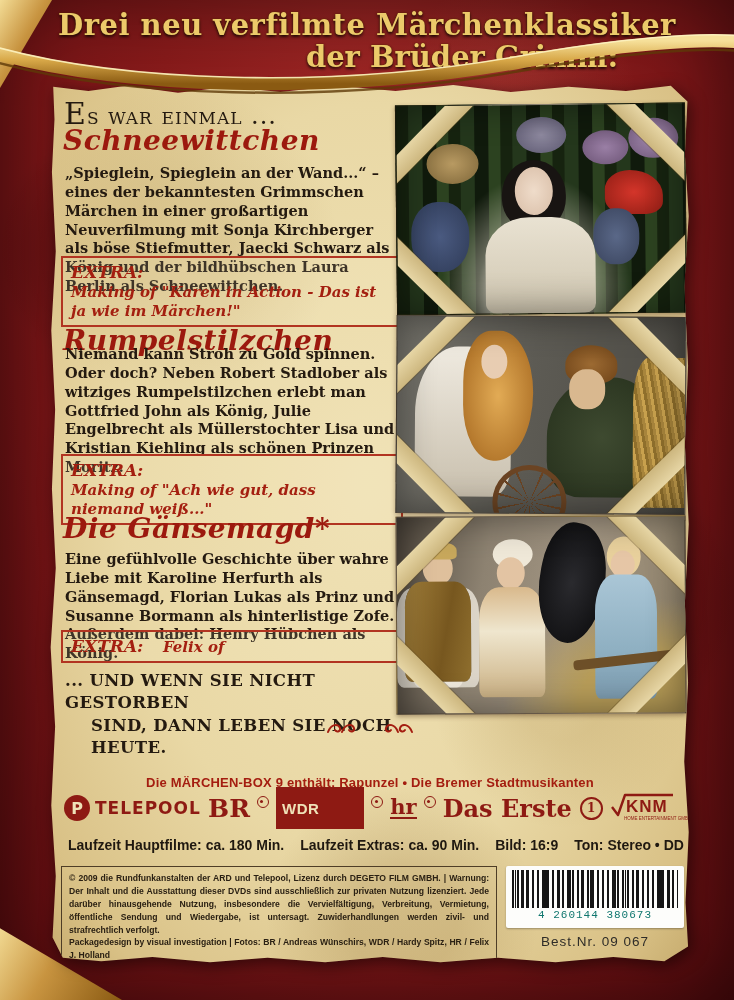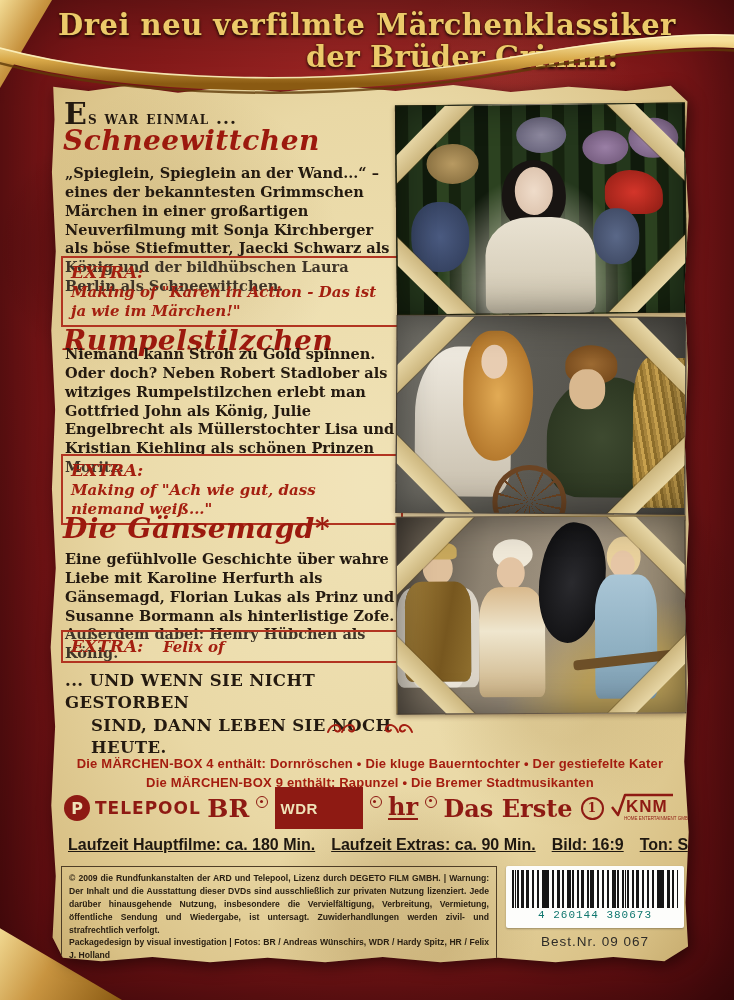--- a/index.html
+++ b/index.html
@@ -35,22 +35,22 @@
   .parchment-wrap{position:absolute;left:50px;top:84px;width:640px;height:880px;
     filter:drop-shadow(3px 4px 8px rgba(0,0,0,.55));}
   .parchment{position:absolute;inset:0;
     background:
       radial-gradient(circle at 20% 18%, rgba(140,100,30,.14) 0 6%, transparent 18%),
       radial-gradient(circle at 80% 70%, rgba(140,100,30,.16) 0 5%, transparent 16%),
       radial-gradient(circle at 55% 95%, rgba(120,80,20,.18) 0 6%, transparent 15%),
       radial-gradient(ellipse at 50% 45%, #f0e2b6 0%, #e9d8a5 55%, #d9c186 88%, #c7ac6e 100%);
     clip-path:polygon(0.5% 0.3%,6% 0.8%,12% 0.2%,20% 1%,28% 0.3%,36% 0.9%,45% 0.2%,54% 0.8%,63% 0.1%,72% 0.9%,81% 0.3%,90% 0.8%,97% 0.2%,99.6% 2%,99.2% 8%,99.8% 15%,99.1% 23%,99.7% 32%,99.2% 41%,99.8% 50%,99.2% 59%,99.7% 68%,99.1% 77%,99.8% 85%,99.3% 93%,99.7% 98%,96% 99.7%,88% 99.2%,79% 99.8%,70% 99.3%,61% 99.8%,52% 99.2%,43% 99.8%,34% 99.3%,25% 99.8%,16% 99.2%,8% 99.7%,2% 99.3%,0.4% 97%,0.9% 90%,0.2% 82%,0.8% 73%,0.1% 64%,0.9% 55%,0.3% 46%,0.8% 37%,0.2% 28%,0.9% 19%,0.3% 10%,0.7% 4%);}
   
-  .intro{position:absolute;left:14px;top:12px;font-variant:small-caps;font-size:17px;
-    color:#241a10;letter-spacing:1px;font-weight:bold;}
+  .intro{position:absolute;left:14px;top:12px;font-variant:small-caps;font-size:24px;
+    color:#241a10;letter-spacing:1px;font-weight:normal;}
   .intro::first-letter{font-size:30px;}
   .story-title{position:absolute;left:13px;font-size:28px;font-weight:bold;font-style:italic;
     color:#9c190e;letter-spacing:.5px;}
   .story-body{position:absolute;left:15px;width:336px;font-size:14.5px;line-height:1.3;
     color:#241a10;font-weight:bold;}
   .extra{position:absolute;left:11px;width:322px;border:2px solid #b23421;padding:4px 8px 5px;
     color:#a41f10;font-style:italic;font-weight:bold;background:rgba(255,245,210,.12);}
   .extra .extra-label{font-size:17px;display:block;}
   .extra.one-line .extra-label{display:inline;margin-right:14px;}
   .extra .extra-text{font-size:15px;line-height:1.2;}
@@ -98,33 +98,33 @@
     font-weight:bold;font-size:16px;}
   .tp-text{font-family:"DejaVu Sans",sans-serif;font-weight:bold;font-size:17px;letter-spacing:1px;}
   .br-text{font-size:25px;font-weight:bold;}
   .ard-dot{width:10px;height:10px;border:1.5px solid #8e1a13;border-radius:50%;
     display:inline-block;margin:-12px 0 0 2px;position:relative;}
   .ard-dot::after{content:"";position:absolute;left:2.5px;top:2.5px;width:3px;height:3px;
     border-radius:50%;background:#8e1a13;}
   .wdr-box{background:#8e1a13;width:88px;height:42px;display:flex;align-items:center;}
   .wdr-box span{color:#efe2b8;font-family:"Liberation Sans",sans-serif;font-weight:bold;
     font-size:15px;padding-left:6px;letter-spacing:.5px;}
-  .hr-text{font-size:24px;font-weight:bold;border-bottom:2px solid #8e1a13;line-height:.95;}
+  .hr-text{font-size:21px;font-weight:bold;border-bottom:2px solid #8e1a13;line-height:.95;}
   .erste-text{font-size:24px;font-weight:bold;}
   .circle1{width:19px;height:19px;border:2px solid #8e1a13;border-radius:50%;display:inline-flex;
     align-items:center;justify-content:center;font-size:12px;font-weight:bold;margin-left:3px;}
   .knm{position:relative;width:66px;height:32px;}
   .knm svg{position:absolute;left:0;top:0;}
   .knm .knm-text{position:absolute;left:16px;top:5px;font-family:"Liberation Sans",sans-serif;
     font-weight:bold;font-size:17px;letter-spacing:1px;}
   .knm .knm-sub{position:absolute;left:14px;top:24px;font-size:4.5px;white-space:nowrap;
     font-family:"Liberation Sans",sans-serif;}
   
   .techbar{position:absolute;left:10px;top:752px;width:620px;display:flex;align-items:center;
-    font-family:"Liberation Sans",sans-serif;font-size:16px;font-weight:bold;color:#1f1810;text-decoration:underline;}
+    font-family:"Liberation Sans",sans-serif;font-size:14px;font-weight:bold;color:#1f1810;}
   .techbar .item{padding:0 8px;white-space:nowrap;}
   .techbar .sep{width:1px;height:18px;background:#3f3322;}
   
   .legal{position:absolute;left:11px;top:782px;width:420px;border:1.5px solid #4e3d26;
     padding:5px 7px;font-family:"Liberation Sans",sans-serif;font-size:8.6px;font-weight:bold;
     color:#2a2013;line-height:1.5;text-align:justify;}
   
   .barcode{position:absolute;left:456px;top:782px;width:178px;height:62px;background:#fdfdfb;
     border-radius:2px;box-shadow:0 1px 2px rgba(0,0,0,.3);padding:4px 6px 2px;box-sizing:border-box;}
   .bars{height:38px;background-color:#fdfdfb;background:
@@ -223,21 +223,20 @@
       <div class="corners"></div>
     </div>
 
     <div class="booklet">
       <svg width="34" height="18" viewBox="0 0 34 18">
         <path d="M2,12 C5,4 12,3 14,8 C15,11 11,13 9,10 M16,12 C19,4 26,3 28,8 C29,11 25,13 23,10" fill="none" stroke="#a41d10" stroke-width="2" stroke-linecap="round"></path>
       </svg><svg width="34" height="18" viewBox="0 0 34 18">
         <path d="M32,12 C29,4 22,3 20,8 C19,11 23,13 25,10 M18,12 C15,4 8,3 6,8 C5,11 9,13 11,10" fill="none" stroke="#a41d10" stroke-width="2" stroke-linecap="round"></path>
       </svg>
     </div>
-    <div class="boxline" style="top:672px">Die MÄRCHEN-BOX 4 enthält: Dornröschen • Die kluge Bauerntochter • Der gestiefelte Kater</div>
     <div class="boxline" style="top:691px">Die MÄRCHEN-BOX 9 enthält: Rapunzel  •  Die Bremer Stadtmusikanten</div>
 
     <div class="logos">
       <div class="logo">
         <span class="tp-mark">P</span>
         <span class="tp-text">TELEPOOL</span>
       </div>
       <div class="logo">
         <span class="br-text">BR</span>
         <span class="ard-dot"></span>

